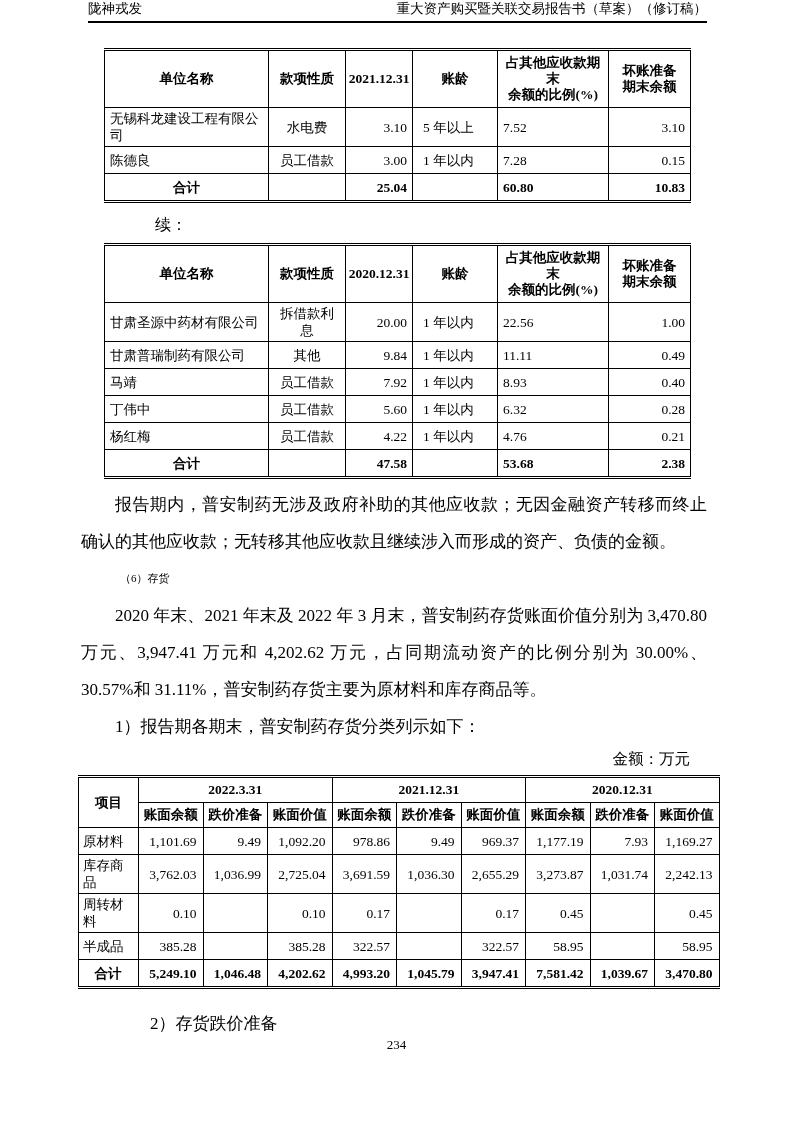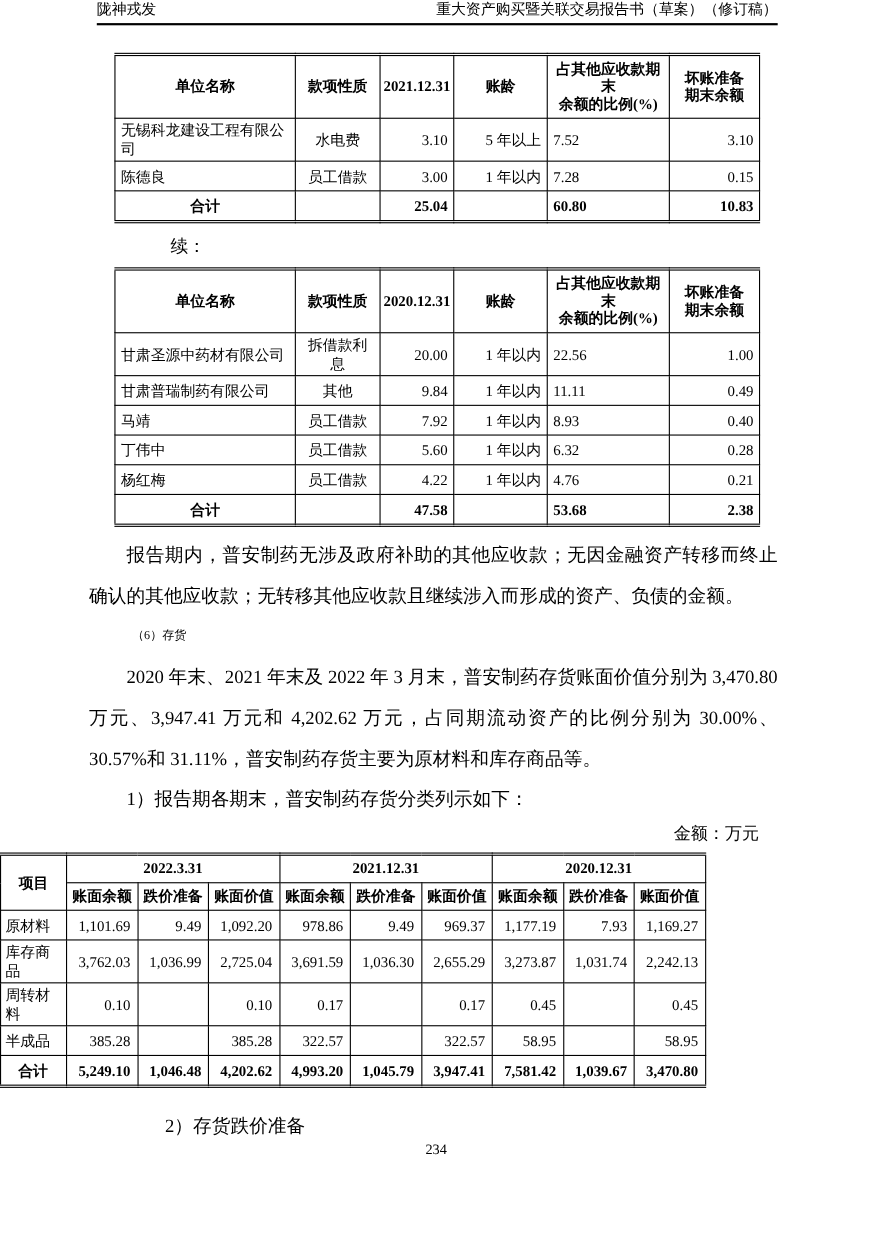--- a/index.html
+++ b/index.html
@@ -36,27 +36,27 @@
     white-space:pre-line;line-height:16px;padding:4px 2px;
   }
   table.tbl td{height:22px;line-height:17px;}
   tr.row-total td{font-weight:bold;}
   tr.row-total td:first-child{text-align:center !important;}
   
   .tbl-recv{margin-left:104px;width:586px;}
   .tbl-recv td:nth-child(1){text-align:left;}
   .tbl-recv td:nth-child(2){text-align:center;}
   .tbl-recv td:nth-child(3){text-align:right;}
-  .tbl-recv td:nth-child(4){text-align:right;padding-left:10px;}
+  .tbl-recv td:nth-child(4){text-align:left;padding-left:10px;}
   .tbl-recv td:nth-child(5){}
   .tbl-recv td:nth-child(6){text-align:right;}
   .tbl-recv-1{margin-top:25px;}
   .tbl-recv-2{margin-top:5px;}
   
-  .tbl-inv{width:640px;margin-top:4px;}
+  .tbl-inv{margin-left:78px;width:640px;margin-top:4px;}
   .tbl-inv th{padding:3px 2px;line-height:15px;}
   .tbl-inv td{height:21px;}
   .tbl-inv td:first-child{text-align:left;padding-left:4px;}
   .tbl-inv td:not(:first-child){text-align:right;padding-right:6px;}
   
   .para{
     margin:0 86px 0 81px;
     font-size:17px;line-height:37px;
     text-align:justify;text-indent:2em;
   }

